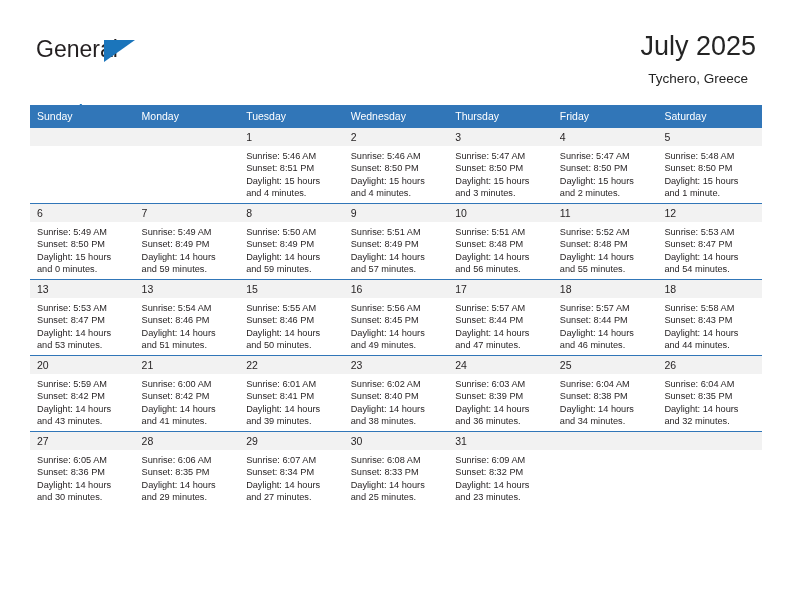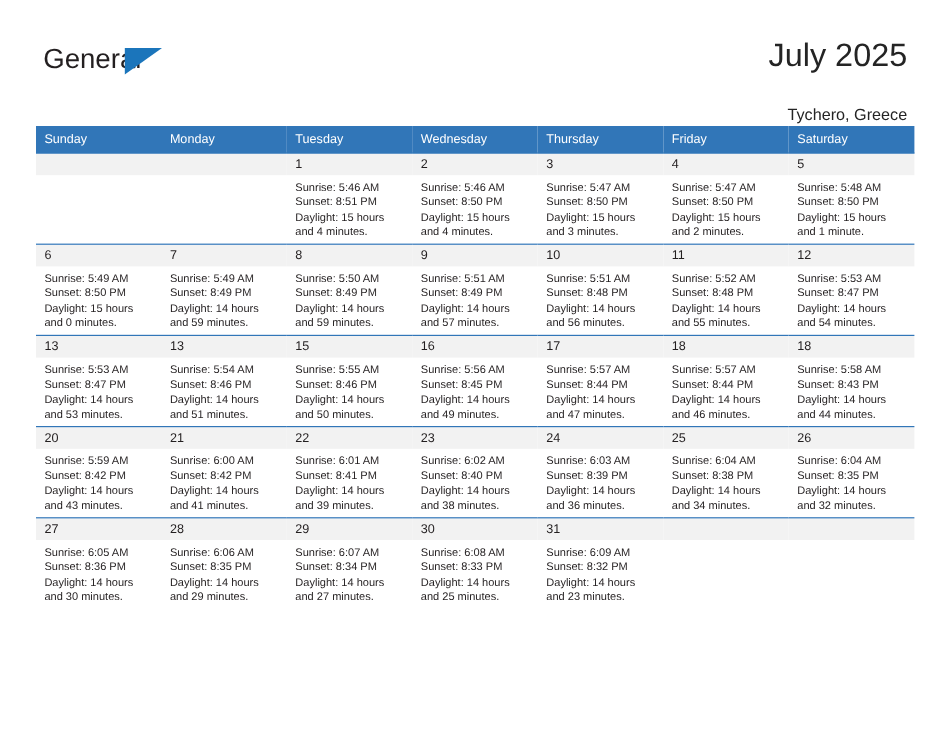--- a/index.html
+++ b/index.html
@@ -60,33 +60,33 @@
     width: 0;
     height: 0;
     border-left: 31px solid #1b75bb;
     border-bottom: 22px solid transparent;
   }
 
   .title-block {
     position: absolute;
     right: 36px;
     top: 30px;
-    text-align: right;
+    text-align: center;
   }
   .cal-title {
     font-size: 27px;
     color: #242424;
     line-height: 32px;
     white-space: nowrap;
   }
   .cal-subtitle {
     font-size: 13.5px;
     color: #242424;
     line-height: 18px;
-    margin-top: 25px;
+    margin-top: 8px;
     white-space: nowrap;
   }
 
   
   .calendar {
     position: absolute;
     left: 30px;
     top: 105px;
     width: 732px;
     border-collapse: collapse;

